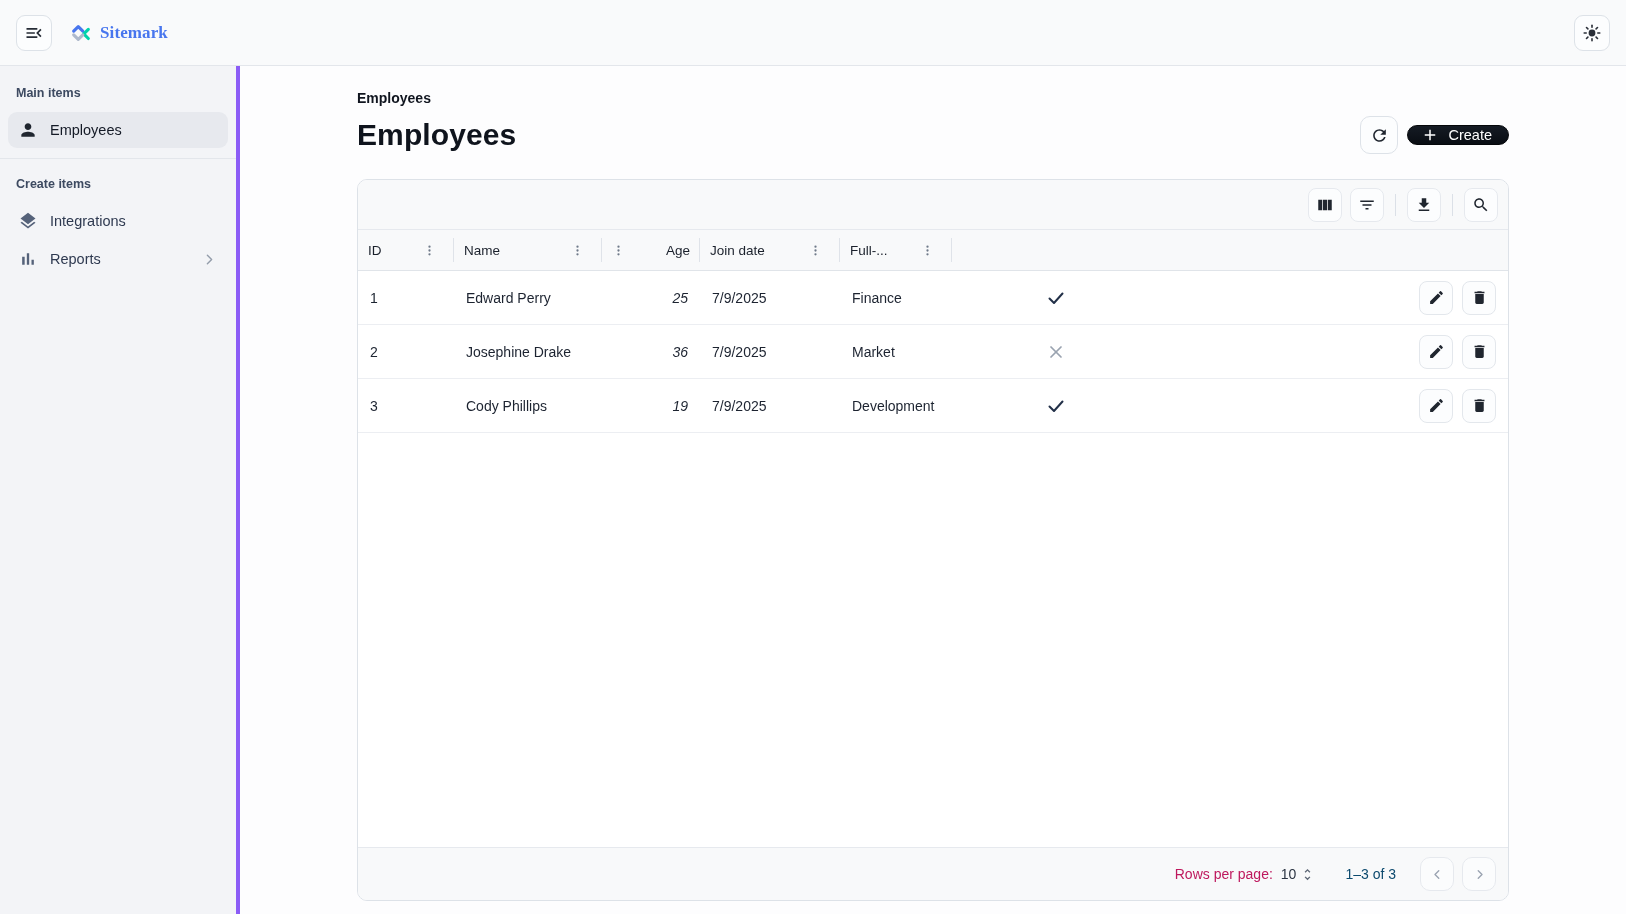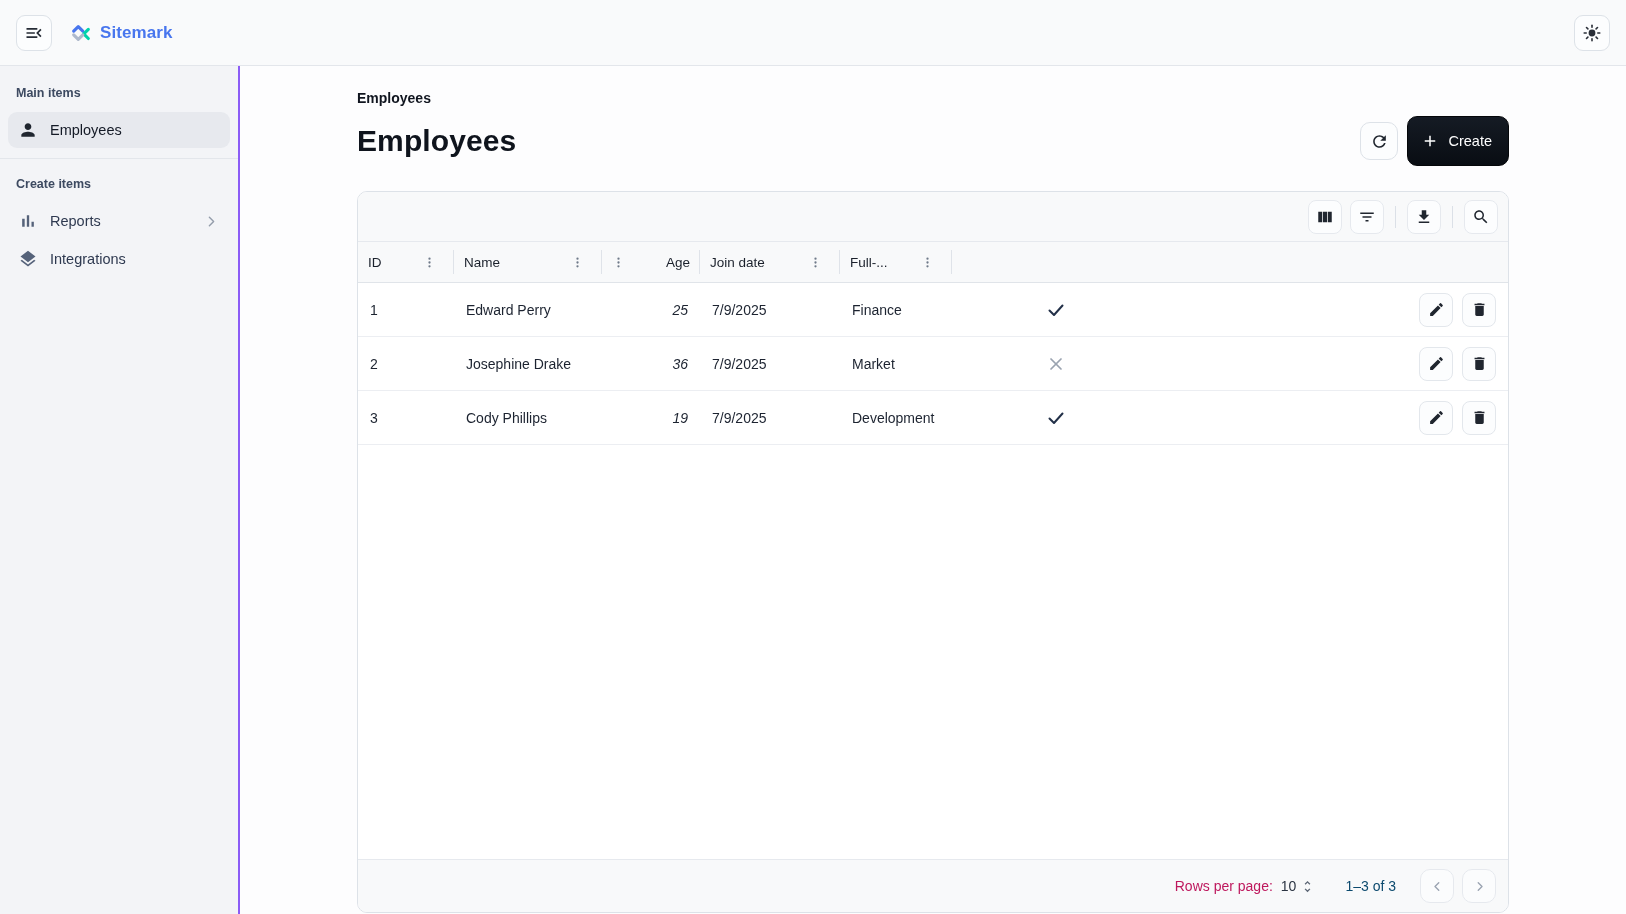--- a/index.html
+++ b/index.html
@@ -10,37 +10,38 @@
     color: #1b2230;
   }
 
   
   .topbar {
     height: 66px; width: 100%;
     background: #f9fafb;
     border-bottom: 1px solid #e3e6eb;
     display: flex; align-items: center; justify-content: space-between;
     padding: 0 16px;
+    font-family: Liberation Serif, serif;
   }
   .topbar-left { display: flex; align-items: center; gap: 18px; }
   .icon-btn {
     width: 36px; height: 36px;
     border: 1px solid #dde2e8; border-radius: 9px;
     background: #fcfdfe;
     display: inline-flex; align-items: center; justify-content: center;
     cursor: pointer; color: #262c36; flex: 0 0 auto;
   }
   .brand { display: flex; align-items: center; gap: 8px; }
   .brand-name { font-size: 17px; font-weight: 700; color: #4876EE; letter-spacing: .1px; }
 
   
   .sidebar {
     position: absolute; top: 66px; left: 0; bottom: 0; width: 240px;
     background: #f3f4f7;
-    border-right: 2px solid #8b5cf6;
+    border-right: 4px solid #8b5cf6;
     padding-top: 12px;
   }
   .sb-caption {
     font-size: 12.5px; font-weight: 700; color: #3d4a61;
     padding: 8px 16px 10px;
   }
   .sb-item {
     height: 36px; margin: 2px 8px; border-radius: 9px;
     display: flex; align-items: center; gap: 12px;
     padding: 0 10px; cursor: pointer;
@@ -59,21 +60,21 @@
   .title-row { display: flex; align-items: center; justify-content: space-between; margin-top: 10px; }
   .page-title { font-size: 30px; font-weight: 600; color: #0f141d; letter-spacing: .1px; }
   .title-actions { display: flex; align-items: center; gap: 9px; }
   .btn-refresh {
     width: 38px; height: 38px; border-radius: 10px;
     border: 1px solid #dde2e8; background: #fcfdfe;
     display: inline-flex; align-items: center; justify-content: center;
     color: #20262f; cursor: pointer;
   }
   .btn-create {
-    height: 50px; border-radius: 10px; border: 1px solid #05070a;
+    height: 20px; border-radius: 10px; border: 1px solid #05070a;
     background: linear-gradient(180deg, #151b24 0%, #090d13 100%);
     color: #ffffff; font-size: 14.5px; font-weight: 500;
     display: inline-flex; align-items: center; gap: 9px;
     padding: 0 16px 0 13px; cursor: pointer;
     font-family: inherit;
   }
 
   
   .grid-card {
     margin-top: 25px; height: 722px;
@@ -207,38 +208,38 @@
           <path d="M12 12c2.21 0 4-1.79 4-4s-1.79-4-4-4-4 1.79-4 4 1.79 4 4 4zm0 2c-2.67 0-8 1.34-8 4v2h16v-2c0-2.66-5.33-4-8-4z"></path>
         </svg>
     </span>
     <span>Employees</span>
   </div>
   <div class="sb-divider"></div>
   <div class="sb-caption">Create items</div>
   <div class="sb-item">
     <span class="sb-icon">
       <svg width="20" height="20" viewBox="0 0 24 24" fill="currentColor">
+          <path d="M11.99 18.54l-7.37-5.73L3 14.07l9 7 9-7-1.63-1.26-7.38 5.73zM12 16l7.36-5.73L21 9l-9-7-9 7 1.63 1.27L12 16z"></path>
+        </svg>
+    </span>
+    <span>Integrations</span>
+  </div>
+  <div class="sb-item">
+    <span class="sb-icon">
+      <svg width="20" height="20" viewBox="0 0 24 24" fill="currentColor">
           <path d="M5 9.2h3V19H5zM10.6 5h2.8v14h-2.8zm5.6 8H19v6h-2.8z"></path>
         </svg>
     </span>
     <span>Reports</span>
     <span class="sb-spacer"></span>
     <span style="display:inline-flex">
       <svg width="17" height="17" viewBox="0 0 24 24" fill="none" stroke="#949dab" stroke-width="2" stroke-linecap="round" stroke-linejoin="round">
           <polyline points="9,6 15,12 9,18"></polyline>
         </svg>
     </span>
-  </div>
-  <div class="sb-item">
-    <span class="sb-icon">
-      <svg width="20" height="20" viewBox="0 0 24 24" fill="currentColor">
-          <path d="M11.99 18.54l-7.37-5.73L3 14.07l9 7 9-7-1.63-1.26-7.38 5.73zM12 16l7.36-5.73L21 9l-9-7-9 7 1.63 1.27L12 16z"></path>
-        </svg>
-    </span>
-    <span>Integrations</span>
   </div>
 </nav>
 
 <main class="main">
   <div class="content">
     <div class="breadcrumb">Employees</div>
 
     <div class="title-row">
       <h1 class="page-title">Employees</h1>
       <div class="title-actions">

